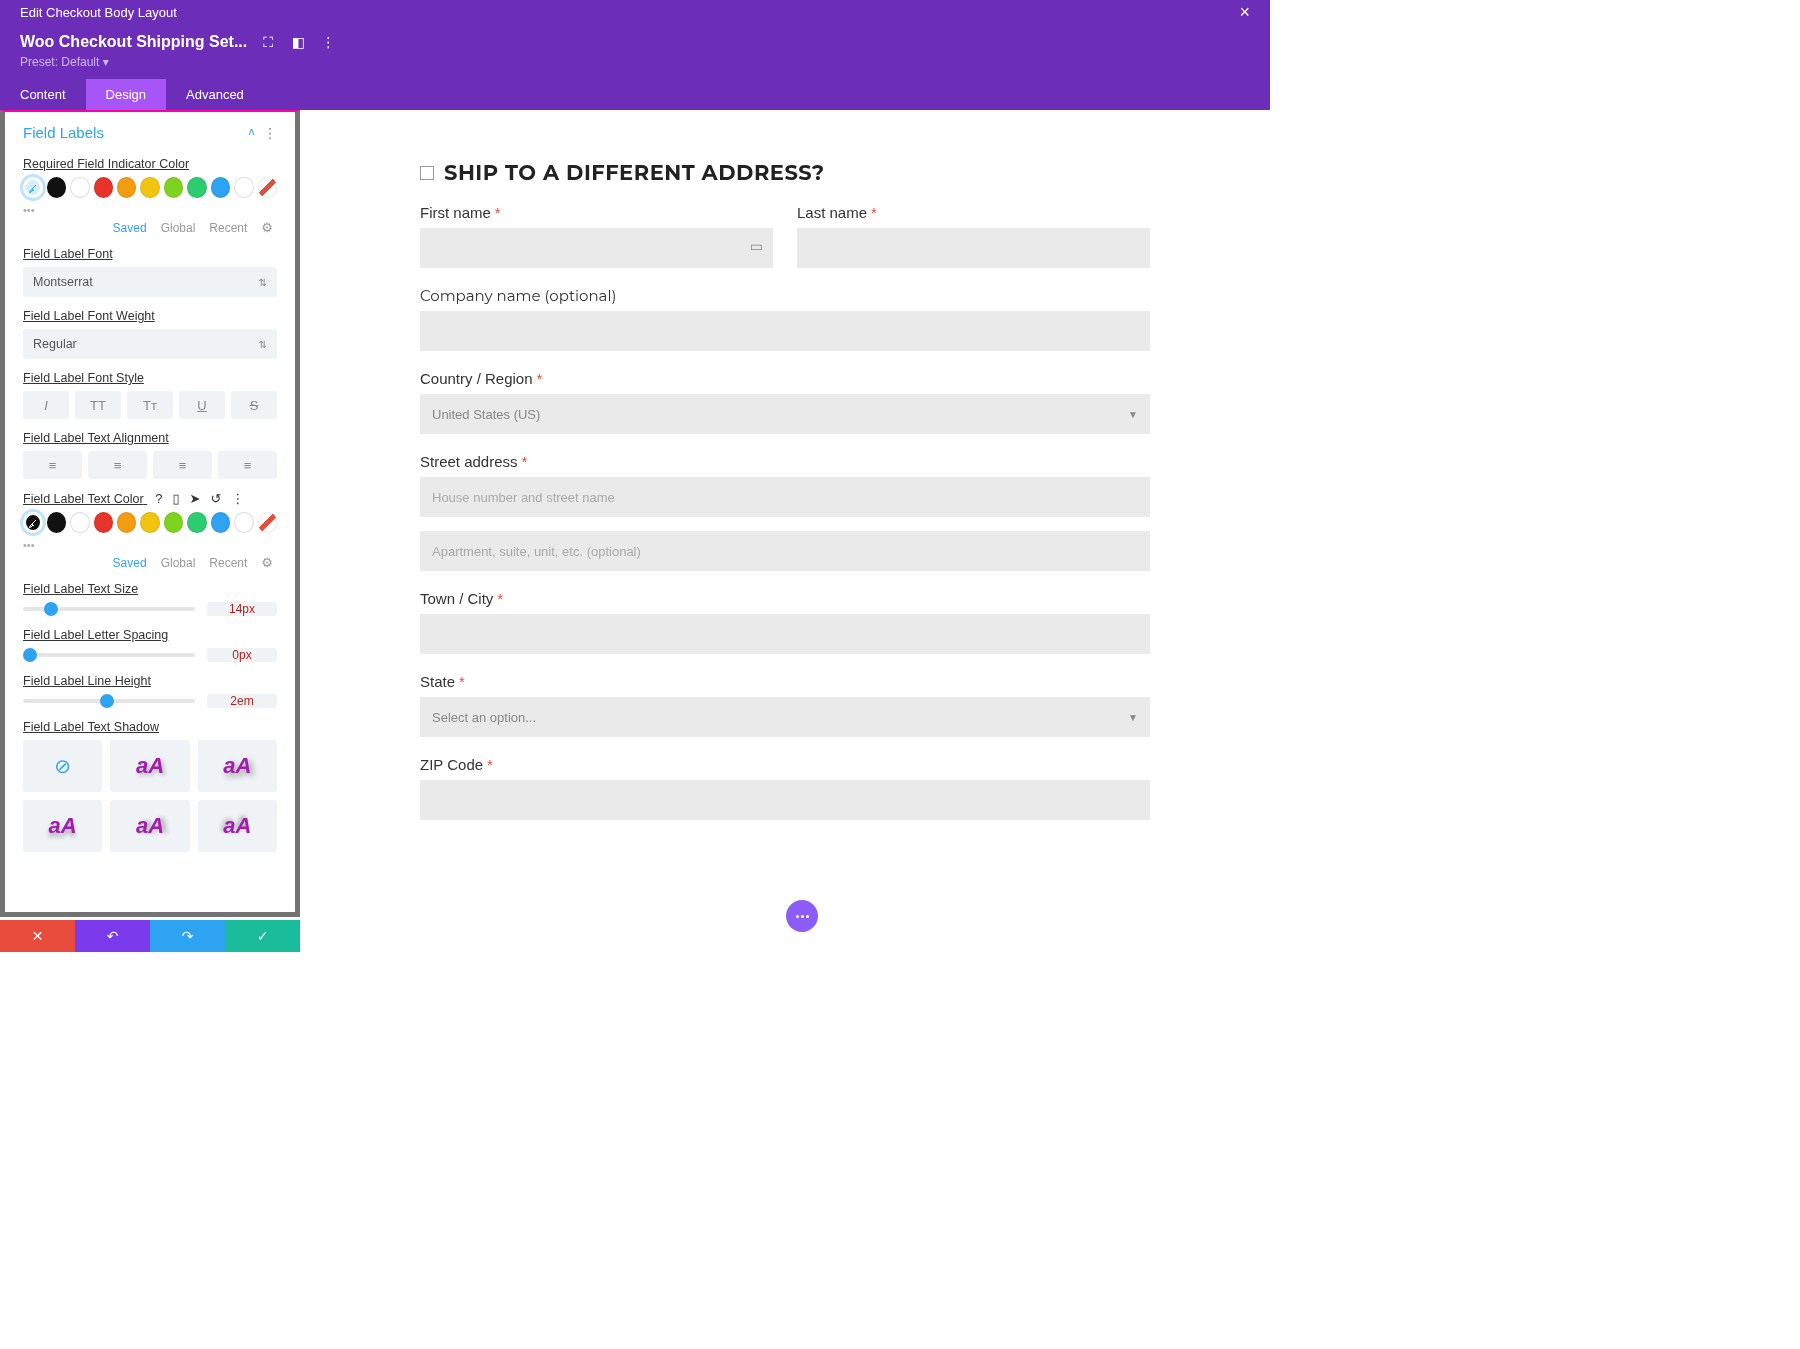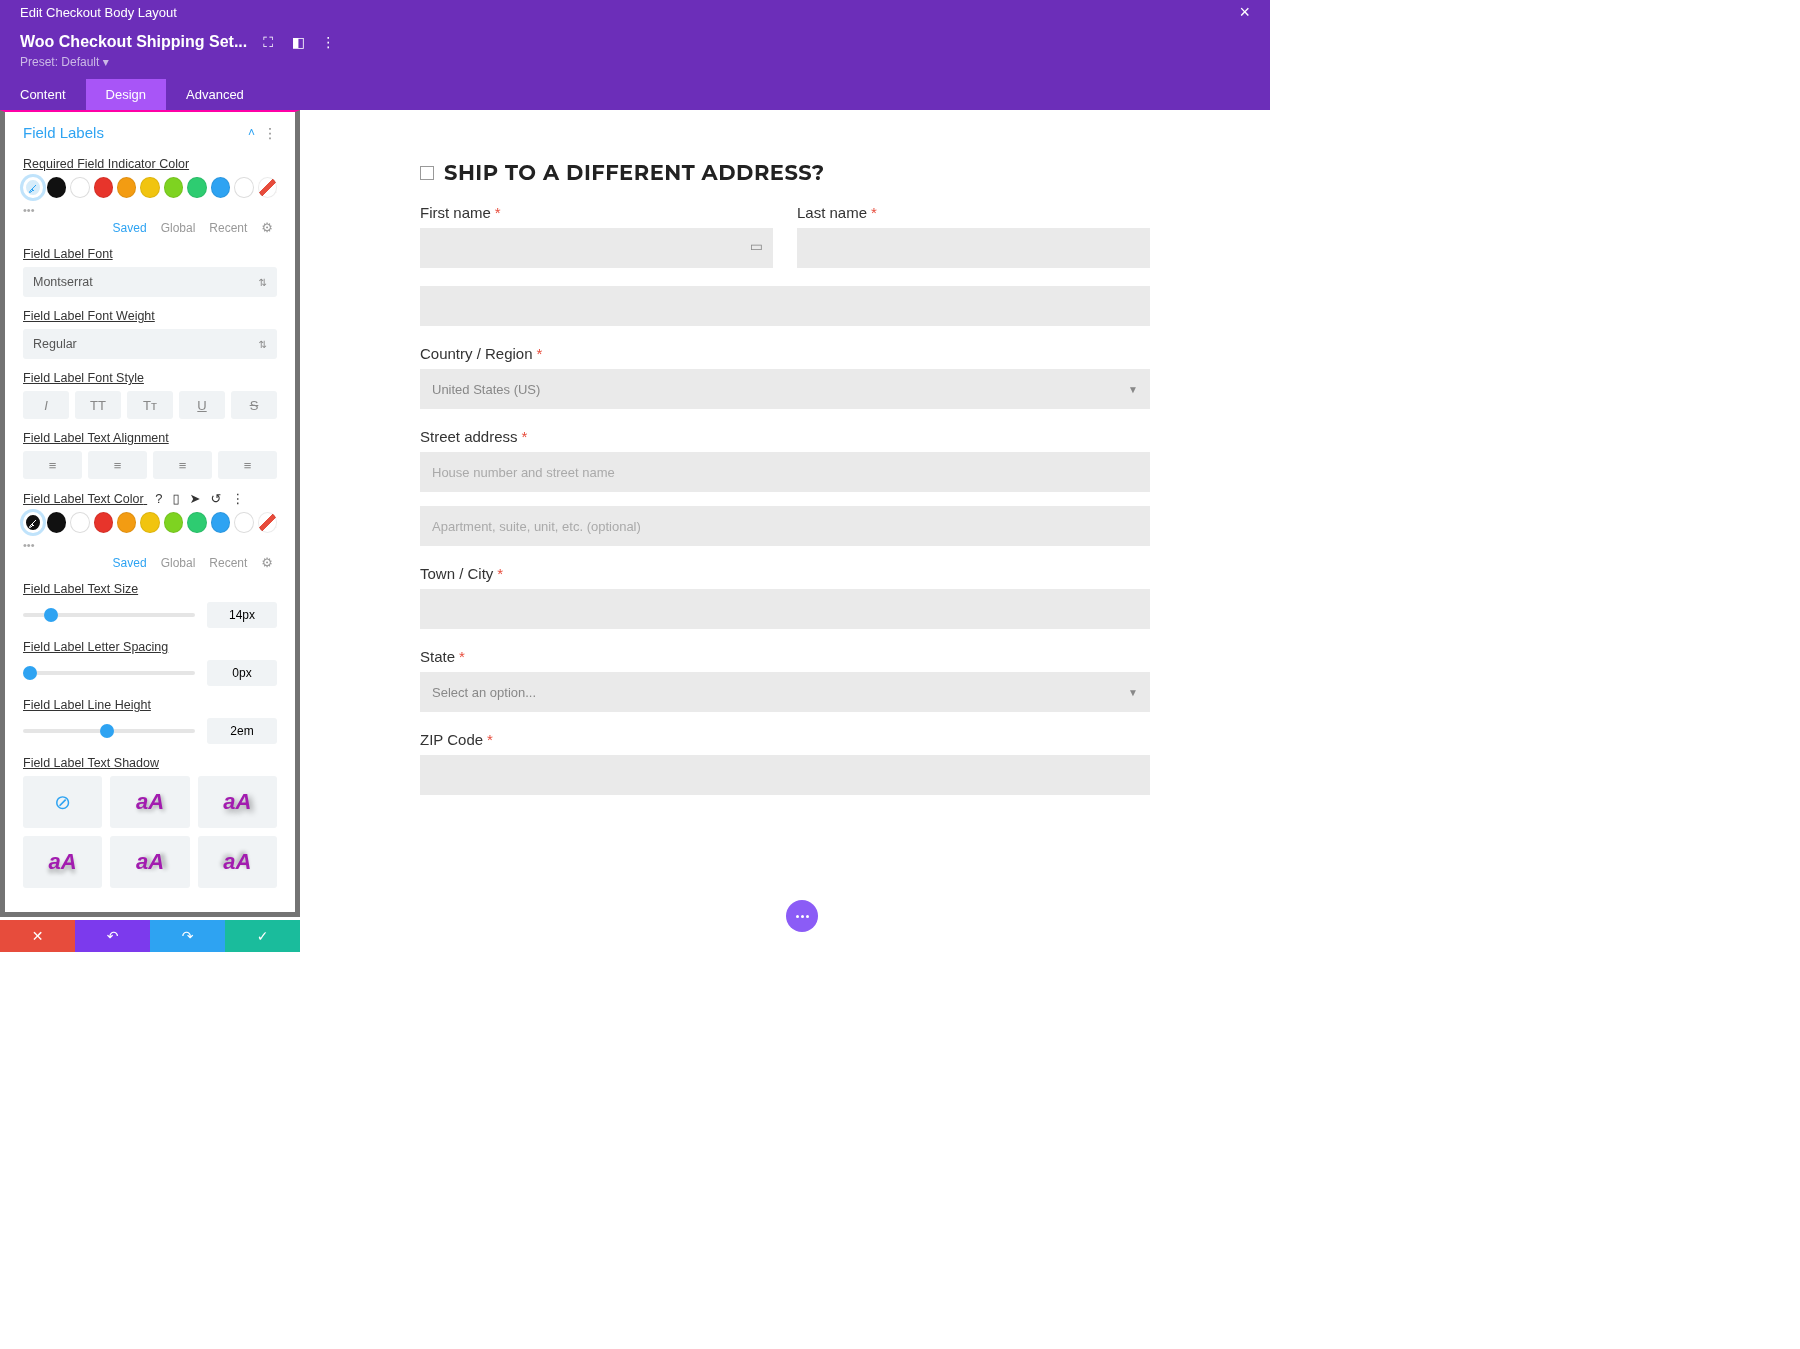--- a/index.html
+++ b/index.html
@@ -49,21 +49,21 @@
 
 .style-btn-row { display: flex; gap: 6px; }
 .style-btn { flex: 1; background: #f0f3f5; border-radius: 3px; height: 28px; display: flex; align-items: center; justify-content: center; color: #888; font-size: 13px; cursor: pointer; }
 
 .tool-icons { display: inline-flex; gap: 10px; margin-left: 8px; align-items: center; }
 .tool-icon { color: #333; font-size: 13px; cursor: pointer; }
 
 .slider-row { display: flex; align-items: center; gap: 12px; }
 .slider-track { flex: 1; height: 4px; background: #e5e5e5; border-radius: 2px; position: relative; }
 .slider-thumb { width: 14px; height: 14px; background: #2ea3f2; border-radius: 50%; position: absolute; top: -5px; cursor: pointer; }
-.slider-val { width: 70px; background: #f0f3f5; border-radius: 3px; padding: 6px 8px; font-size: 12px; color: #000000; text-align: center; }
+.slider-val { width: 70px; background: #f0f3f5; border-radius: 3px; padding: 0 8px; font-size: 12px; color: #b91c1c; text-align: center; }
 
 .shadow-grid { display: grid; grid-template-columns: 1fr 1fr 1fr; gap: 8px; }
 .shadow-box { background: #f0f3f5; border-radius: 3px; height: 52px; display: flex; align-items: center; justify-content: center; cursor: pointer; }
 .shadow-box .no-icon { color: #2ea3f2; font-size: 20px; }
 .shadow-text { color: #a21caf; font-size: 22px; font-weight: 700; font-style: italic; }
 
 .bottom-bar { position: absolute; bottom: 0; left: 0; width: 300px; height: 32px; display: flex; }
 .btm-btn { flex: 1; display: flex; align-items: center; justify-content: center; color: #fff; font-size: 14px; cursor: pointer; }
 .btm-cancel { background: #e74c3c; }
 .btm-undo { background: #7c3aed; }
@@ -307,20 +307,21 @@
         </div>
       </div>
       <div class="form-col">
         <div class="form-field-label"><span>Last name</span> <span class="req">*</span></div>
         <input class="form-input" style="">
       </div>
     </div>
 
     <div class="form-row">
         <div class="form-col">
+      <div class="form-field-label">Company name (optional)</div>
       <input class="form-input" style="">
     </div>
       </div>
 
     <div class="form-row">
         <div class="form-col">
       <div class="form-field-label"><span>Country / Region</span> <span class="req">*</span></div>
       <div class="form-select">
             <span>United States (US)</span>
             <span class="caret">▼</span>

